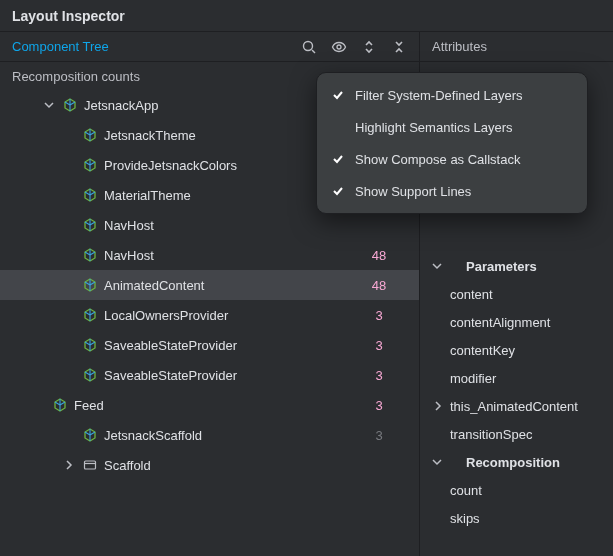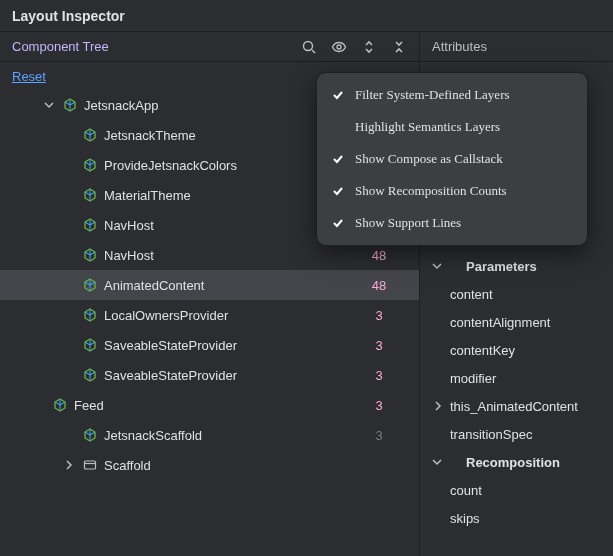--- a/index.html
+++ b/index.html
@@ -29,21 +29,21 @@
     border-bottom: 1px solid #1e1f22;
   }
   .header-left {
     width: 420px;
     display: flex;
     align-items: center;
     padding: 0 12px;
     border-right: 1px solid #1e1f22;
     height: 100%;
   }
-  .header-left .label { flex: 1; color: #c4b5fd; }
+  .header-left .label { flex: 1; color: #0ea5e9; }
   .header-icons { display: flex; gap: 14px; align-items: center; }
   .header-right {
     flex: 1;
     padding: 0 12px;
     display: flex;
     align-items: center;
     color: #bcbec4;
   }
   .subheader-row {
     height: 28px;
@@ -143,21 +143,20 @@
     padding: 6px 0;
     z-index: 100;
   }
   .popup-item {
     height: 32px;
     display: flex;
     align-items: center;
     gap: 10px;
     padding: 0 14px;
     cursor: default;
-    font-family: Liberation Serif, serif;
   }
   .popup-check {
     width: 14px;
     display: inline-flex; justify-content: center; align-items: center;
   }
   .popup-check svg { width: 12px; height: 12px; stroke: #fff; }
 </style>
 </head>
 <body>
 
@@ -196,20 +195,21 @@
     </div>
   </div>
   <div class="header-right">
     <span>Attributes</span>
   </div>
 </div>
 
 <div class="main">
   <div class="tree-panel">
     <div class="subheader-row">
+      <span class="label">Recomposition counts</span>
       <span class="link">Reset</span>
     </div>
     <div class="tree-body" id="tree-body">
         <div class="tree-row">
           <span class="tree-label" style="padding-left:10px">
             <span class="chevron">
               <svg viewBox="0 0 10 10" style="transform:rotate(90deg)">
                 <path d="M3 1 L7 5 L3 9" fill="none" stroke="currentColor" stroke-width="1.5"></path>
               </svg>
             </span>
@@ -461,23 +461,15 @@
         </svg>
       </span>
       <span>Show Compose as Callstack</span>
     </div>
     <div class="popup-item">
       <span class="popup-check">
         <svg viewBox="0 0 12 12" fill="none" stroke="currentColor" stroke-width="2">
           <path d="M2 6 L5 9 L10 3"></path>
         </svg>
       </span>
-      <span>Show Recomposition Counts</span>
-    </div>
-    <div class="popup-item">
-      <span class="popup-check">
-        <svg viewBox="0 0 12 12" fill="none" stroke="currentColor" stroke-width="2">
-          <path d="M2 6 L5 9 L10 3"></path>
-        </svg>
-      </span>
       <span>Show Support Lines</span>
     </div>
   </div>
 
 </body></html>

